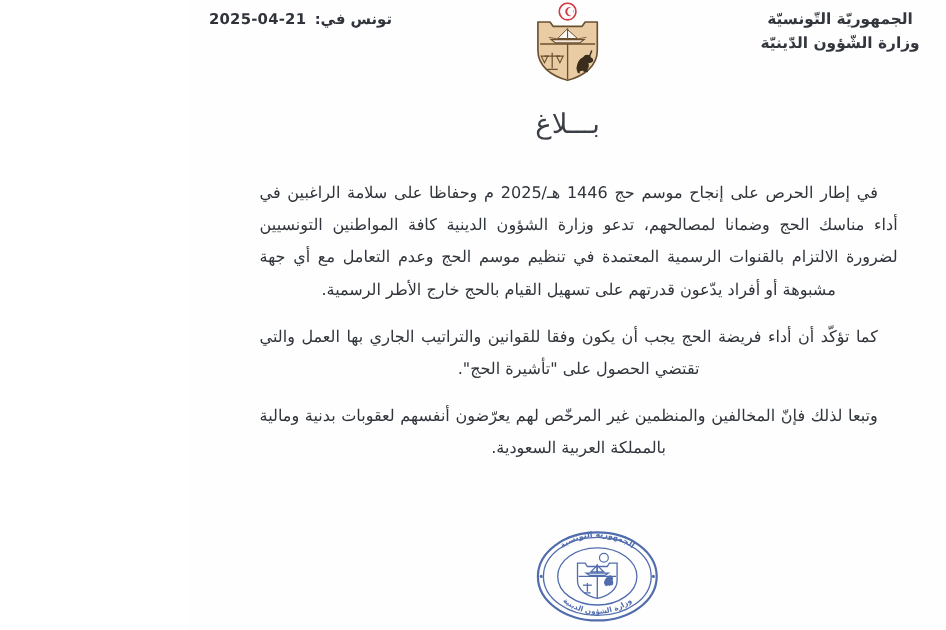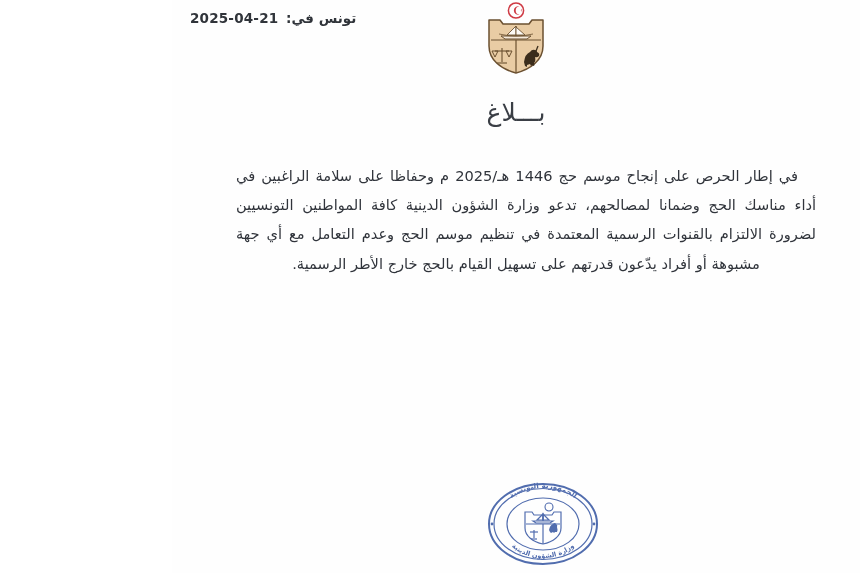--- a/index.html
+++ b/index.html
@@ -153,26 +153,32 @@
         <path d="M17 49 L23 49 L20 55 Z" fill="none" stroke="#6b5030" stroke-width="1"></path>
         <path d="M31 49 L37 49 L34 55 Z" fill="none" stroke="#6b5030" stroke-width="1"></path>
         <line x1="22" y1="61" x2="32" y2="61" stroke="#6b5030" stroke-width="1.1"></line>
 
         <path d="M49 60 q1-8 6-10 q2-3 5-2 q2 0 2 2 q3 1 2 4 q-2 2-4 1
                  q1 4-1 6 q1 2 0 3 l-2-1 l-1 1 l-1-2 l-3 1 l0 2 l-2-1 l-1-4z" fill="#3b2d1c"></path>
         <line x1="63" y1="44" x2="59" y2="54" stroke="#3b2d1c" stroke-width="1.3"></line>
       </svg>
     </div>
 
+    <div class="ministry-block">
+      <div>الجمهوريّة التّونسيّة</div>
+      <div>وزارة الشّؤون الدّينيّة</div>
+    </div>
   </div>
 
   <div class="doc-title">بـــلاغ</div>
 
   <div class="body-wrap">
     <p class="para p1">في إطار الحرص على إنجاح موسم حج 1446 هـ/2025 م وحفاظا على سلامة الراغبين في أداء مناسك الحج وضمانا لمصالحهم، تدعو وزارة الشؤون الدينية كافة المواطنين التونسيين لضرورة الالتزام بالقنوات الرسمية المعتمدة في تنظيم موسم الحج وعدم التعامل مع أي جهة مشبوهة أو أفراد يدّعون قدرتهم على تسهيل القيام بالحج خارج الأطر الرسمية.</p>
+    <p class="para p2">كما تؤكّد أن أداء فريضة الحج يجب أن يكون وفقا للقوانين والتراتيب الجاري بها العمل والتي تقتضي الحصول على "تأشيرة الحج".</p>
+    <p class="para p3">وتبعا لذلك فإنّ المخالفين والمنظمين غير المرخّص لهم يعرّضون أنفسهم لعقوبات بدنية ومالية بالمملكة العربية السعودية.</p>
   </div>
 
   <div class="stamp">
     <svg viewBox="0 0 132 88" xmlns="http://www.w3.org/2000/svg">
       <defs>
         <path id="arcTop" d="M 20 48 A 46 38 0 0 1 112 48"></path>
         <path id="arcBottom" d="M 24 46 A 42 34 0 0 0 108 46"></path>
       </defs>
       <g stroke="#4361a8" fill="none">
         <ellipse cx="66" cy="46" rx="54" ry="40" stroke-width="2"></ellipse>

